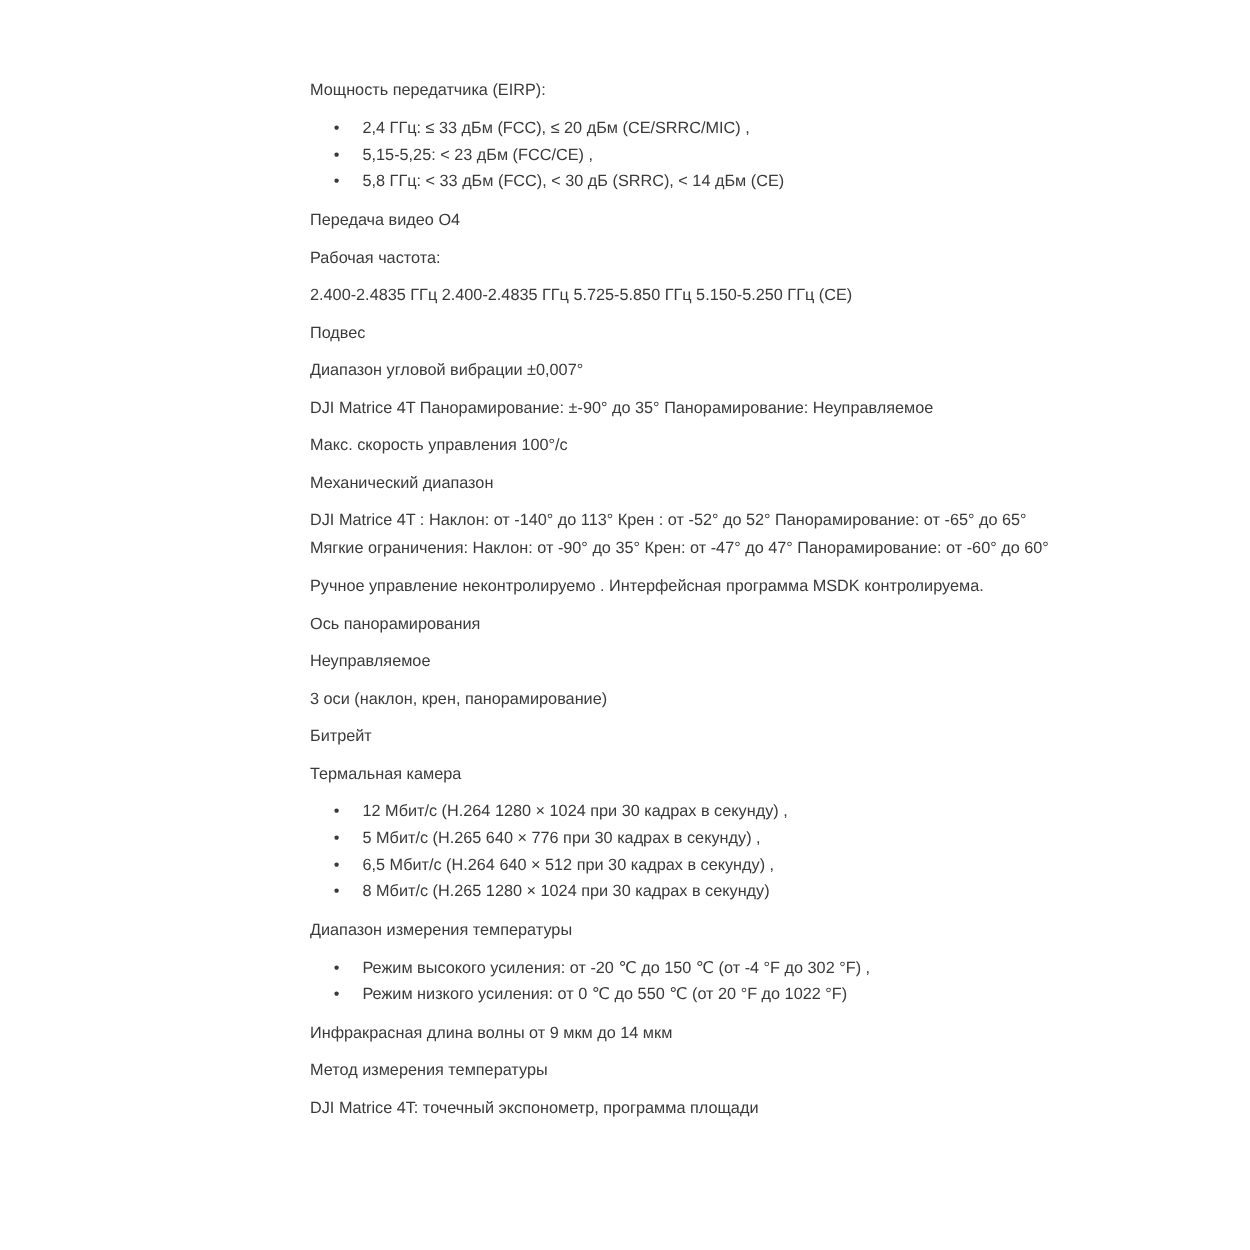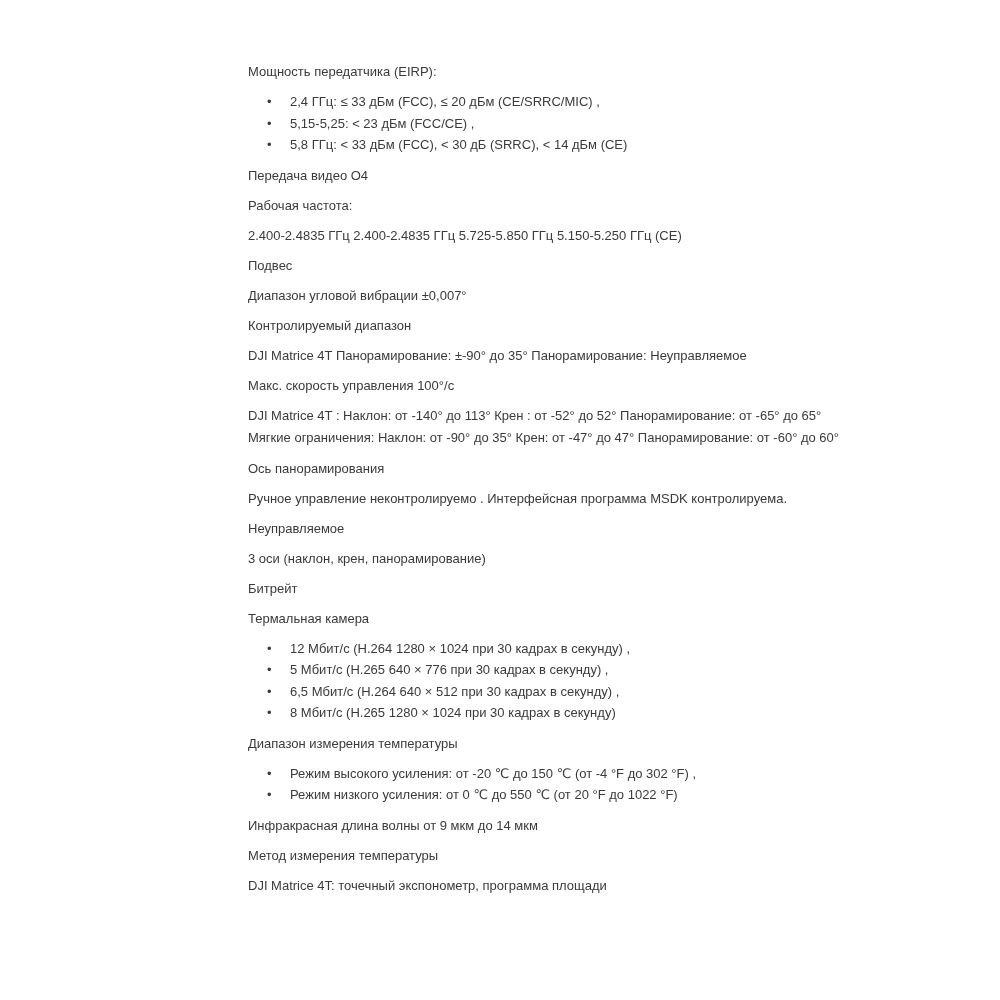--- a/index.html
+++ b/index.html
@@ -63,31 +63,31 @@
       <li><span class="bullet">•</span><span>2,4 ГГц: ≤ 33 дБм (FCC), ≤ 20 дБм (CE/SRRC/MIC) ,</span></li>
       <li><span class="bullet">•</span><span>5,15-5,25: &lt; 23 дБм (FCC/CE) ,</span></li>
       <li><span class="bullet">•</span><span>5,8 ГГц: &lt; 33 дБм (FCC), &lt; 30 дБ (SRRC), &lt; 14 дБм (CE)</span></li>
     </ul>
 
     <p class="para">Передача видео O4</p>
     <p class="para">Рабочая частота:</p>
     <p class="para">2.400-2.4835 ГГц 2.400-2.4835 ГГц 5.725-5.850 ГГц 5.150-5.250 ГГц (CE)</p>
     <p class="para">Подвес</p>
     <p class="para">Диапазон угловой вибрации ±0,007°</p>
-    <p class="para">Контролируемый диапазон</p>
     <p class="para">DJI Matrice 4T Панорамирование: ±-90° до 35° Панорамирование: Неуправляемое</p>
     <p class="para">Макс. скорость управления 100°/с</p>
+    <p class="para">Механический диапазон</p>
 
     <p class="para multiline">
       <span class="pline" style="display:block">DJI Matrice 4T : Наклон: от -140° до 113° Крен : от -52° до 52° Панорамирование: от -65° до 65°</span>
       <span class="pline" style="display:block">Мягкие ограничения: Наклон: от -90° до 35° Крен: от -47° до 47° Панорамирование: от -60° до 60°</span>
     </p>
 
+    <p class="para">Ручное управление неконтролируемо . Интерфейсная программа MSDK контролируема.</p>
     <p class="para">Ось панорамирования</p>
-    <p class="para">Ручное управление неконтролируемо . Интерфейсная программа MSDK контролируема.</p>
     <p class="para">Неуправляемое</p>
     <p class="para">3 оси (наклон, крен, панорамирование)</p>
     <p class="para">Битрейт</p>
     <p class="para">Термальная камера</p>
 
     <ul class="bullets">
       <li><span class="bullet">•</span><span>12 Мбит/с (H.264 1280 × 1024 при 30 кадрах в секунду) ,</span></li>
       <li><span class="bullet">•</span><span>5 Мбит/с (H.265 640 × 776 при 30 кадрах в секунду) ,</span></li>
       <li><span class="bullet">•</span><span>6,5 Мбит/с (H.264 640 × 512 при 30 кадрах в секунду) ,</span></li>
       <li><span class="bullet">•</span><span>8 Мбит/с (H.265 1280 × 1024 при 30 кадрах в секунду)</span></li>

